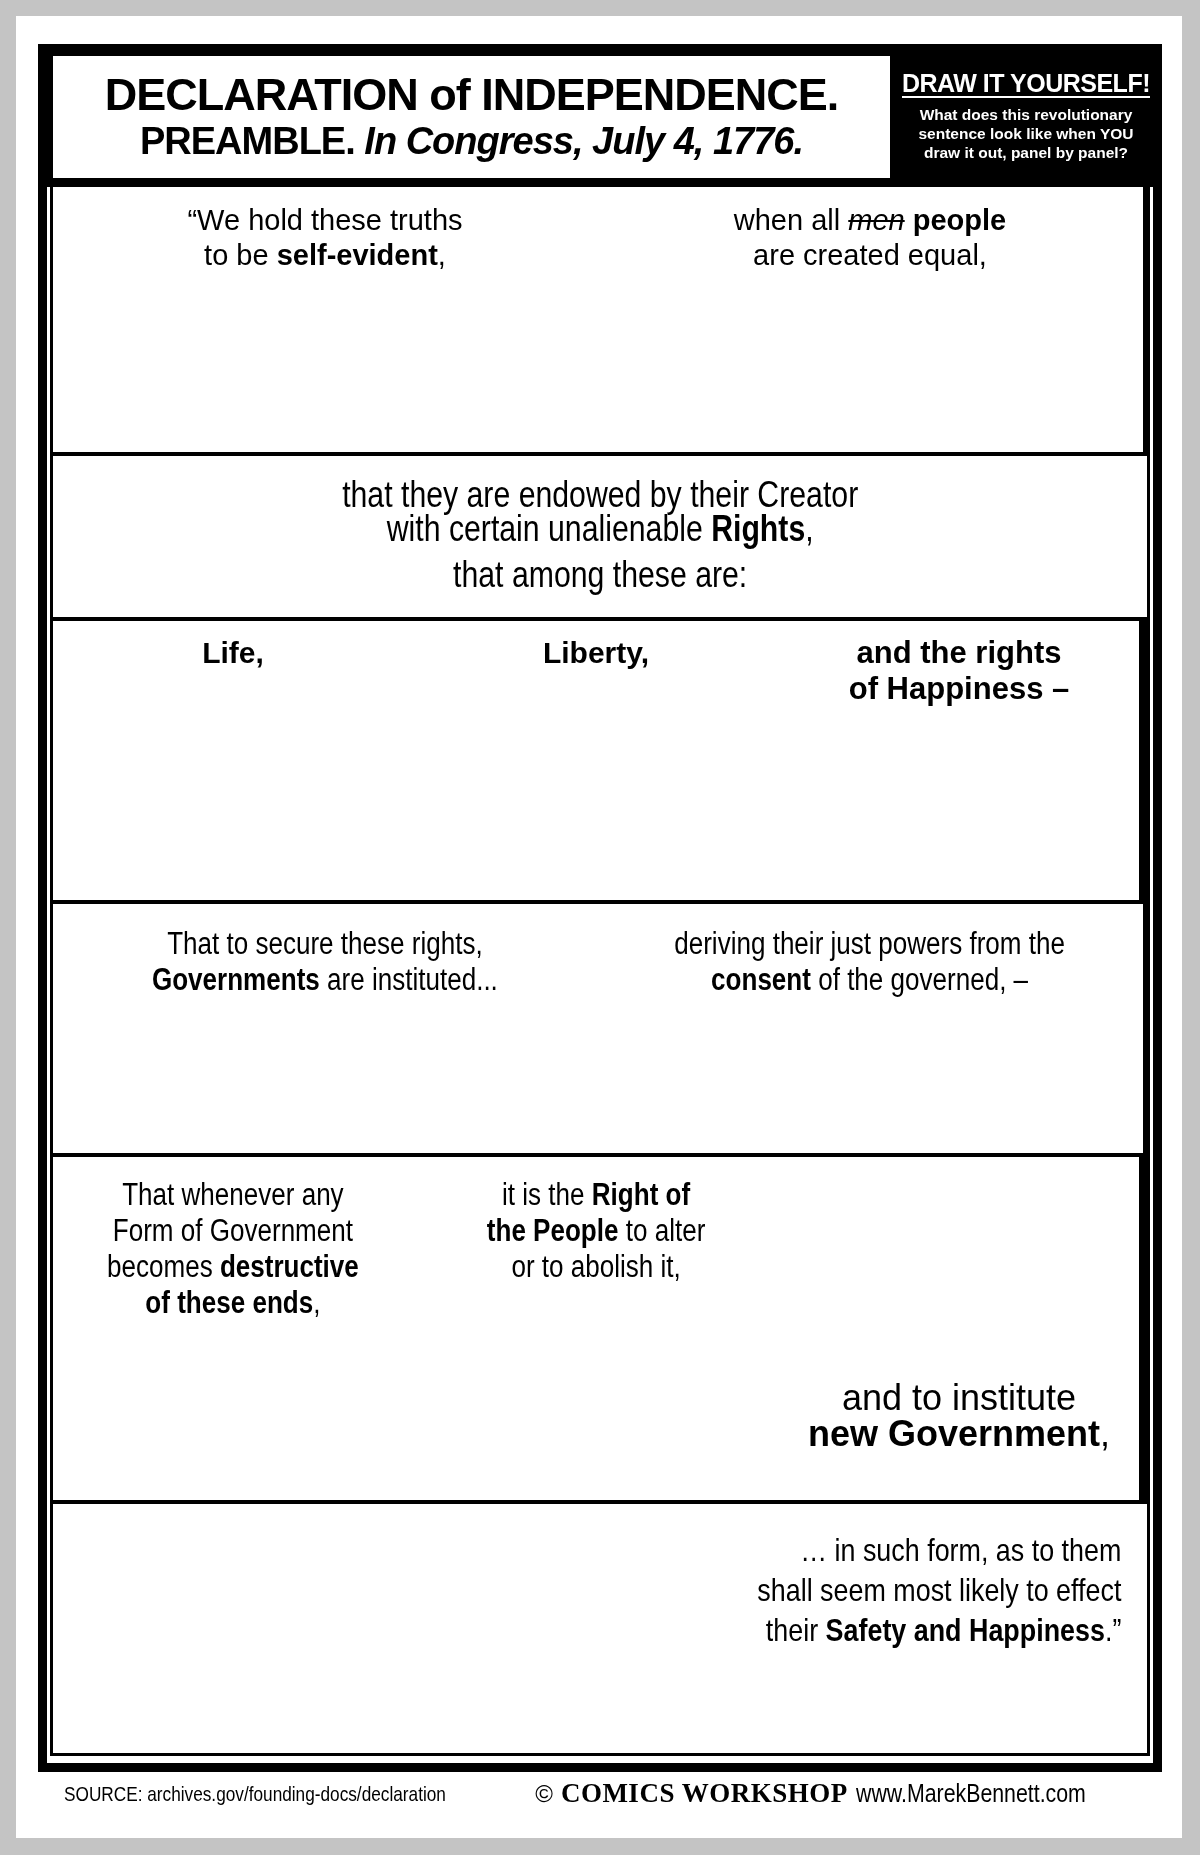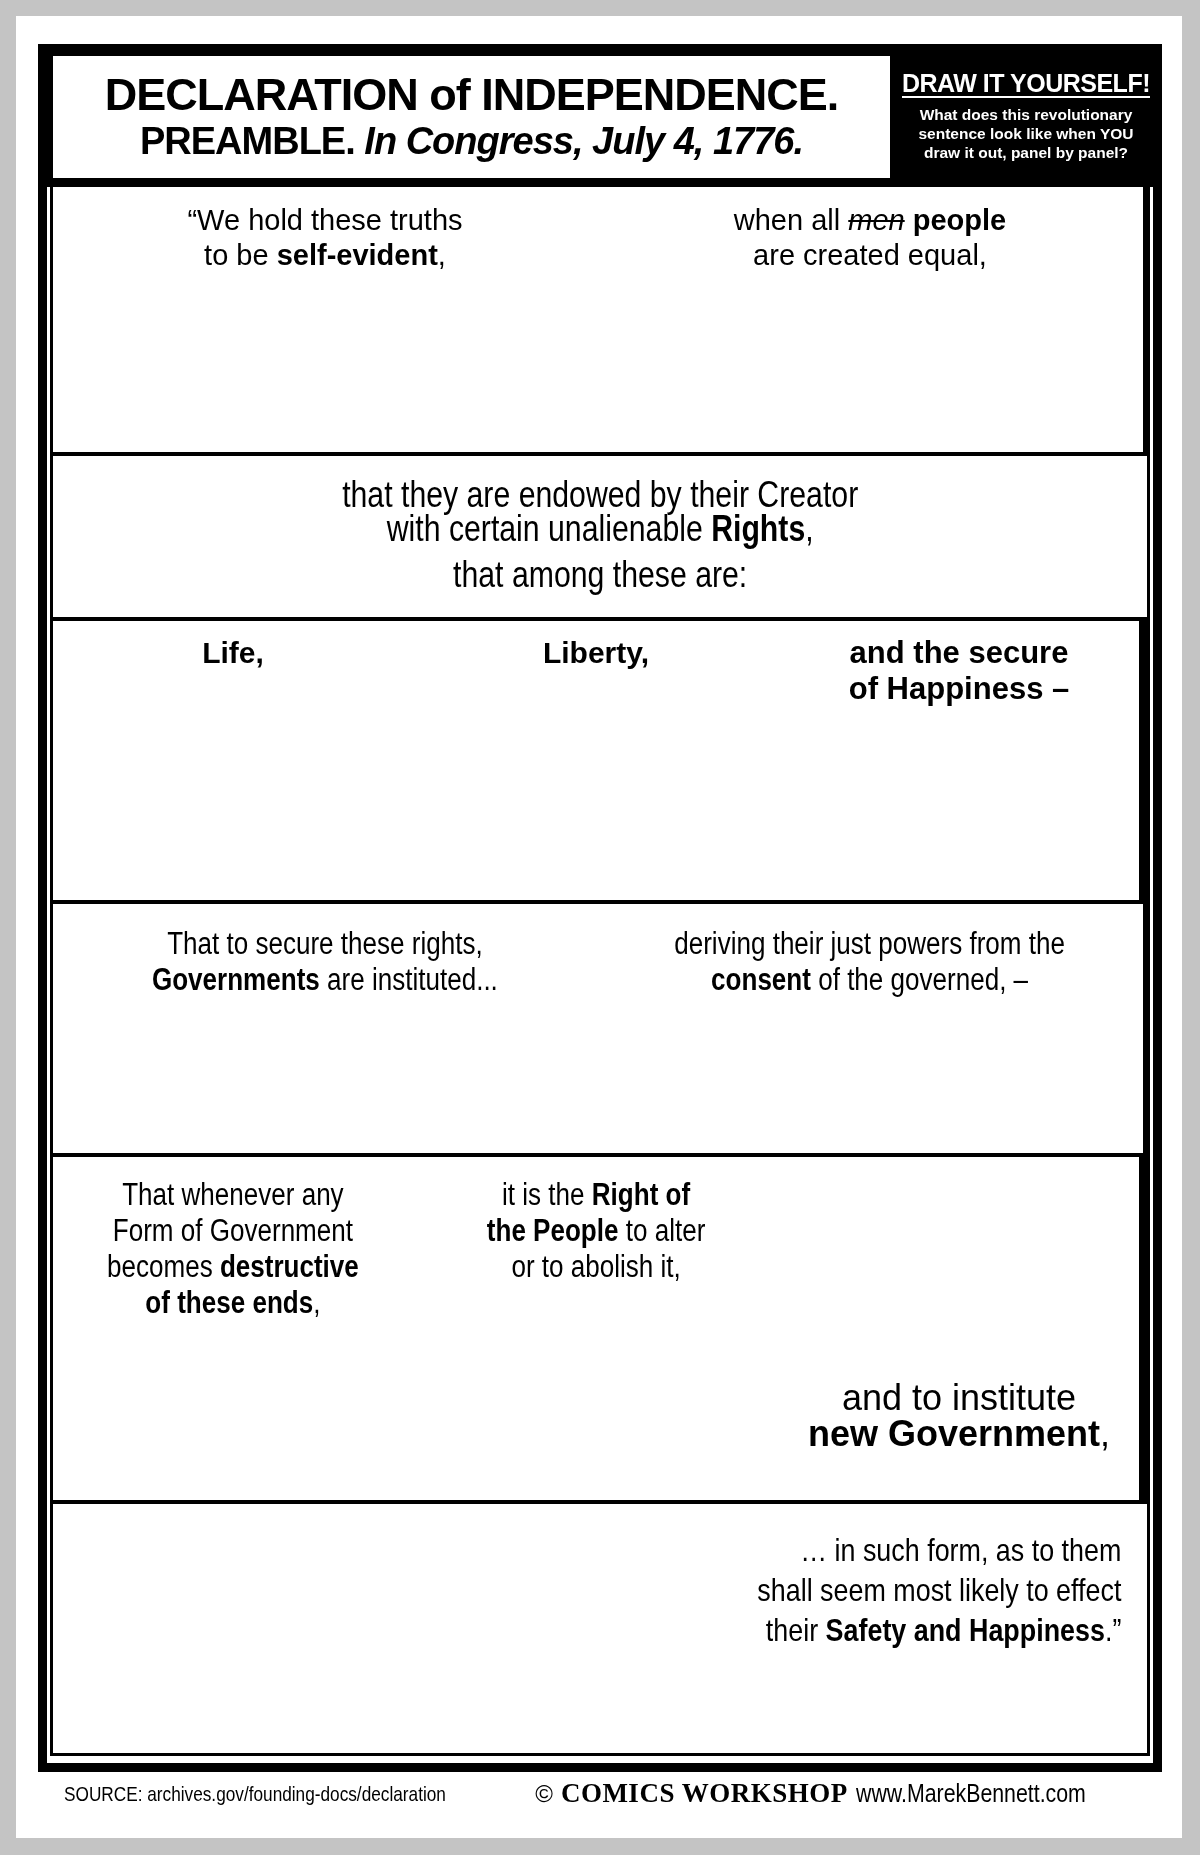--- a/index.html
+++ b/index.html
@@ -91,21 +91,21 @@
 
     <div class="row r3">
       <div class="panel w360">
         <div class="ptext pad14 t30b">Life,</div>
       </div>
       <div class="panel w366">
         <div class="ptext pad14 t30b">Liberty,</div>
       </div>
       <div class="panel w360">
         <div class="ptext pad14 t31b">
-          <span>and the secure</span><br>
+          <span>and the rights</span><br>
           <span>of Happiness –</span>
         </div>
       </div>
     </div>
 
     <div class="row r4">
       <div class="panel w544">
         <div class="ptext pad22 t31">
           <span class="cond">
             <span>That to secure these rights,</span><br>

